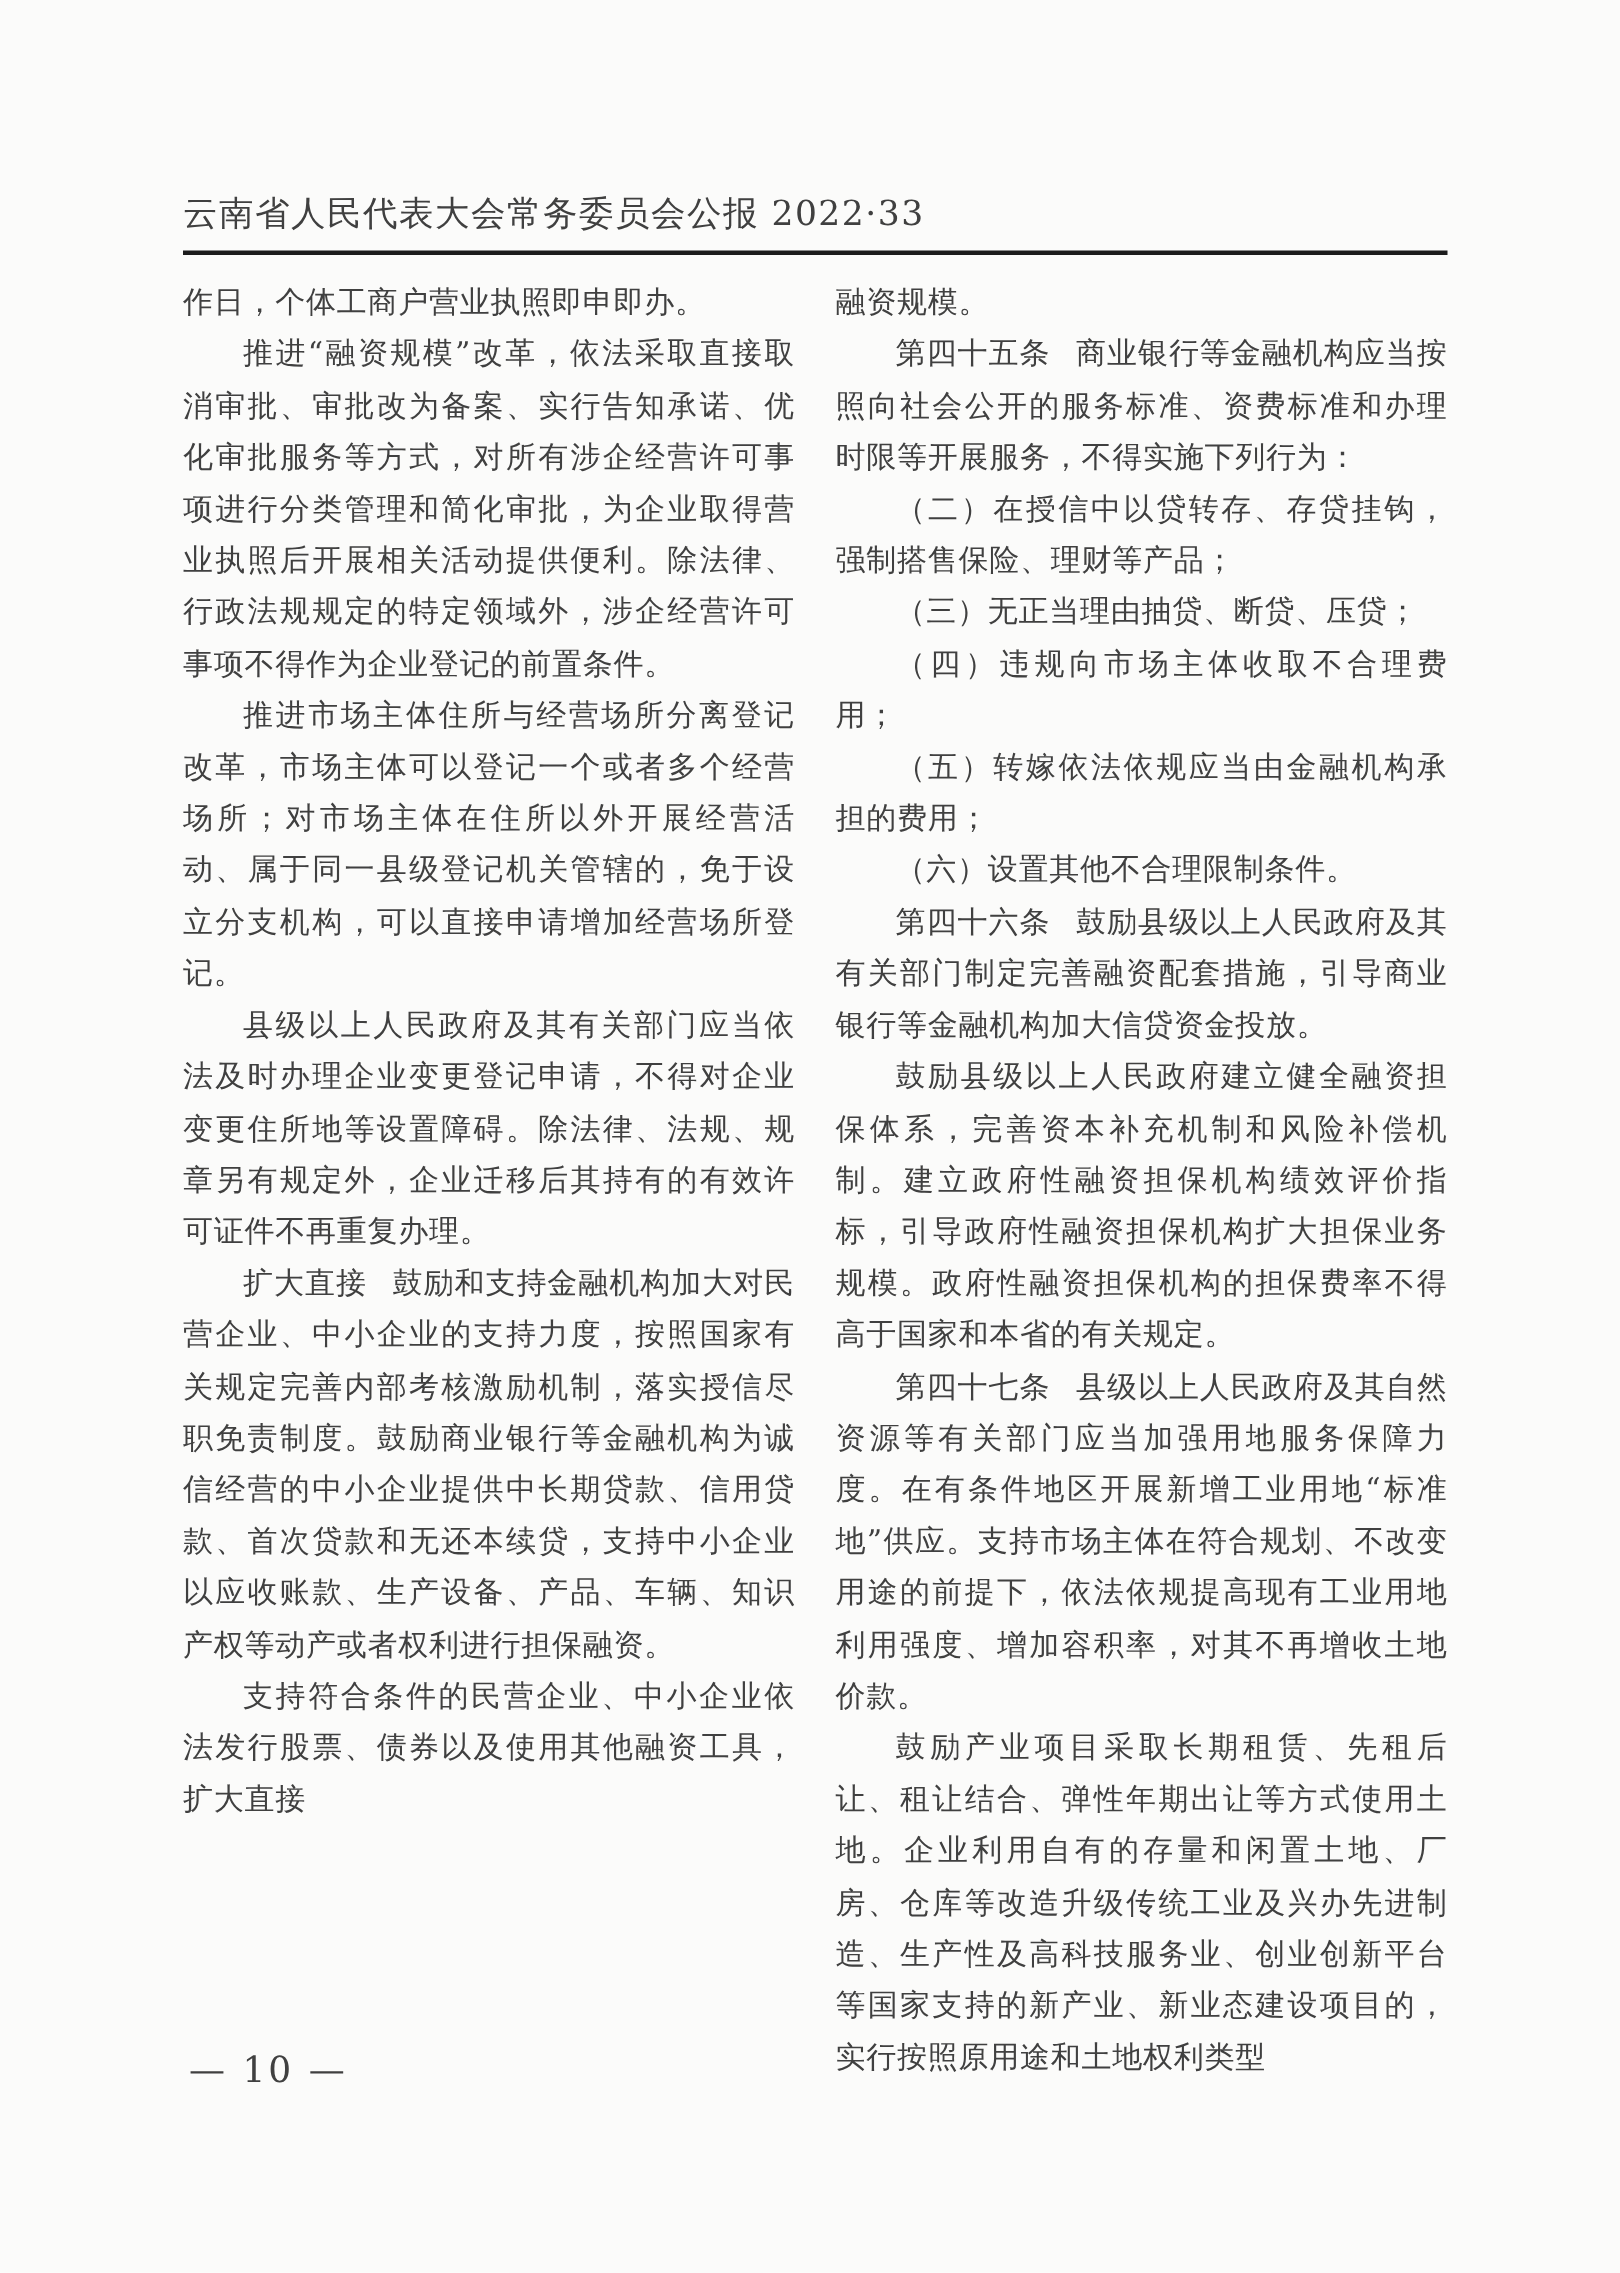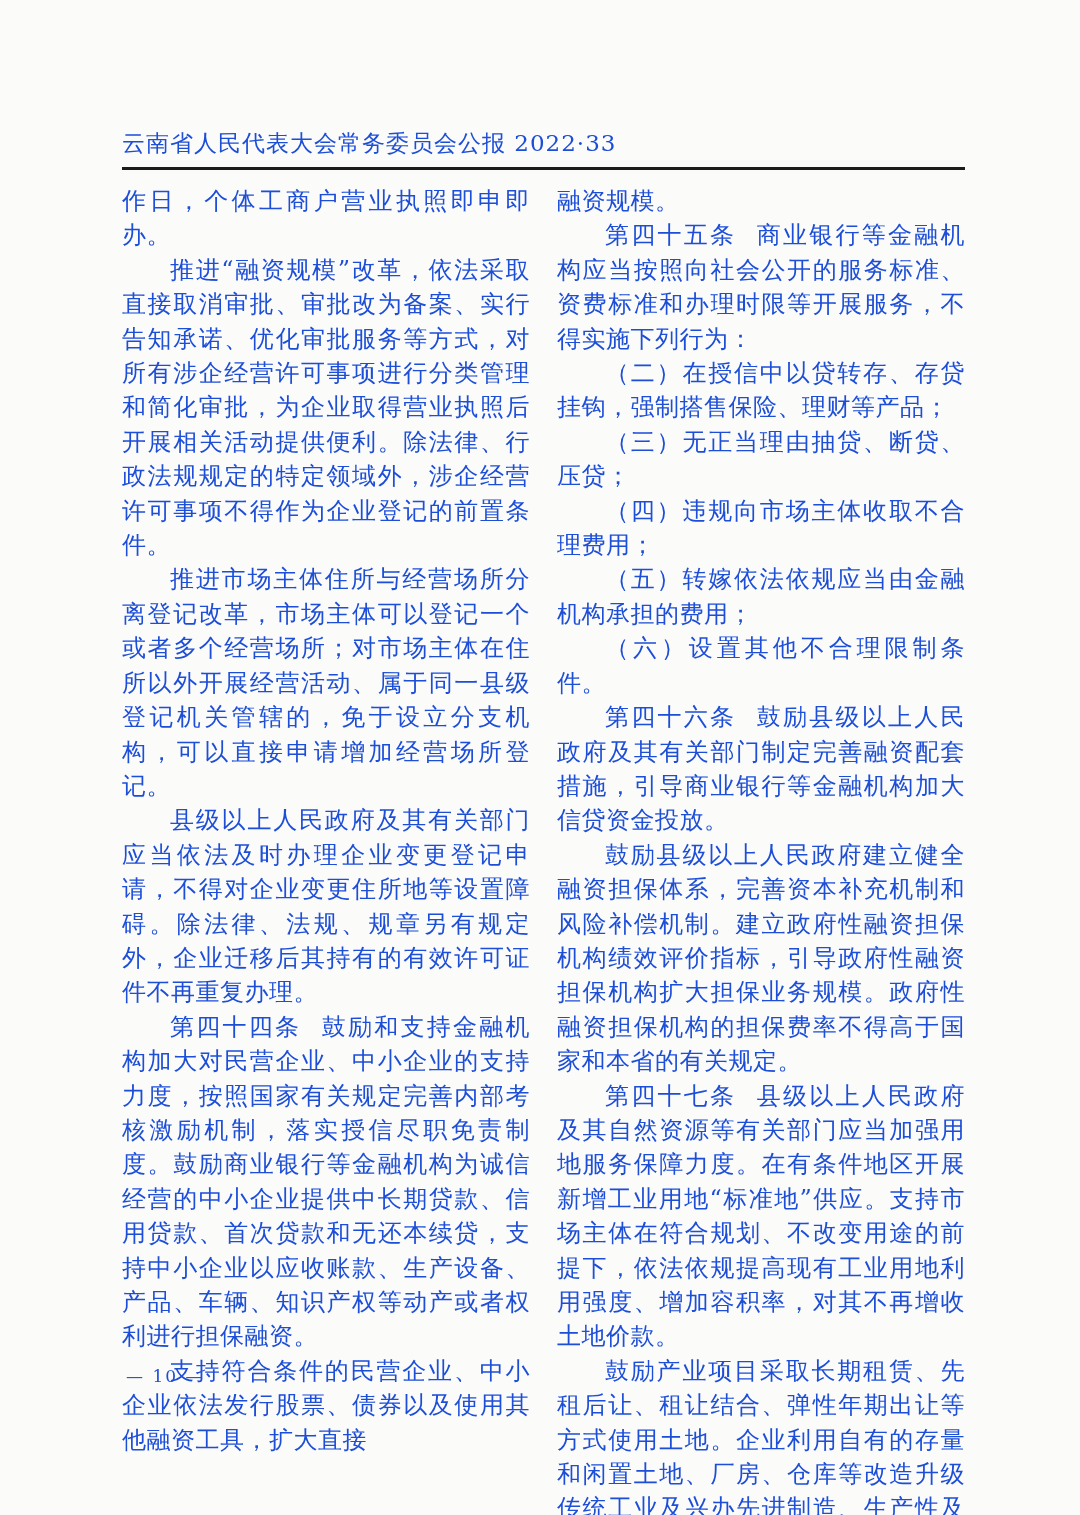--- a/index.html
+++ b/index.html
@@ -2,21 +2,21 @@
 <html lang="zh"><head>
 <meta charset="utf-8">
 <style>
   html, body { margin: 0; padding: 0; }
   .page {
     position: relative;
     width: 1080px;
     height: 1515px;
     background: #fbfbfa;
     font-family: "DejaVu Serif", "Liberation Serif", serif;
-    color: #1d4ed8;
+    color: #404040;
     overflow: hidden;
     box-sizing: border-box;
   }
   .content {
     position: absolute;
     left: 122px;
     top: 128px;
     width: 843px;
   }
   .header-title {
@@ -35,58 +35,58 @@
     display: flex;
     gap: 27px;
     margin-top: 14px;
   }
   .column {
     width: 408px;
     box-sizing: border-box;
   }
   .para {
     margin: 0;
-    font-size: 24px;
+    font-size: 20px;
     line-height: 34.4px;
     text-align: justify;
     text-justify: inter-character;
     text-indent: 2em;
     letter-spacing: 0.5px;
   }
   .para.noindent { text-indent: 0; }
   .article-no {
     font-weight: normal;
     margin-right: 0.85em;
   }
   .page-number {
     position: absolute;
     left: 126px;
     top: 1366px;
-    font-size: 17px;
+    font-size: 24px;
     letter-spacing: 2px;
     white-space: nowrap;
   }
 </style>
 </head>
 <body>
 
 <div class="page">
   <div class="content">
 
     <div class="header-title">云南省人民代表大会常务委员会公报 2022·33</div>
     <div class="header-rule"></div>
 
     <div class="columns">
 
       <div class="column">
         <p class="para noindent"><span>作日，个体工商户营业执照即申即办。</span></p>
         <p class="para"><span>推进“融资规模”改革，依法采取直接取消审批、审批改为备案、实行告知承诺、优化审批服务等方式，对所有涉企经营许可事项进行分类管理和简化审批，为企业取得营业执照后开展相关活动提供便利。除法律、行政法规规定的特定领域外，涉企经营许可事项不得作为企业登记的前置条件。</span></p>
         <p class="para"><span>推进市场主体住所与经营场所分离登记改革，市场主体可以登记一个或者多个经营场所；对市场主体在住所以外开展经营活动、属于同一县级登记机关管辖的，免于设立分支机构，可以直接申请增加经营场所登记。</span></p>
         <p class="para"><span>县级以上人民政府及其有关部门应当依法及时办理企业变更登记申请，不得对企业变更住所地等设置障碍。除法律、法规、规章另有规定外，企业迁移后其持有的有效许可证件不再重复办理。</span></p>
-        <p class="para"><b class="article-no">第四十四条</b><span>鼓励和支持金融机构加大对民营企业、中小企业的支持力度，按照国家有关规定完善内部考核激励机制，落实授信尽职免责制度。鼓励商业银行等金融机构为诚信经营的中小企业提供中长期贷款、信用贷款、首次贷款和无还本续贷，支持中小企业以应收账款、生产设备、产品、车辆、知识产权等动产或者权利进行担保融资。</span></p>
+        <p class="para"><b class="article-no">扩大直接</b><span>鼓励和支持金融机构加大对民营企业、中小企业的支持力度，按照国家有关规定完善内部考核激励机制，落实授信尽职免责制度。鼓励商业银行等金融机构为诚信经营的中小企业提供中长期贷款、信用贷款、首次贷款和无还本续贷，支持中小企业以应收账款、生产设备、产品、车辆、知识产权等动产或者权利进行担保融资。</span></p>
         <p class="para"><span>支持符合条件的民营企业、中小企业依法发行股票、债券以及使用其他融资工具，扩大直接</span></p>
       </div>
 
       <div class="column">
         <p class="para noindent"><span>融资规模。</span></p>
         <p class="para"><b class="article-no">第四十五条</b><span>商业银行等金融机构应当按照向社会公开的服务标准、资费标准和办理时限等开展服务，不得实施下列行为：</span></p>
         <p class="para"><span>（二）在授信中以贷转存、存贷挂钩，强制搭售保险、理财等产品；</span></p>
         <p class="para"><span>（三）无正当理由抽贷、断贷、压贷；</span></p>
         <p class="para"><span>（四）违规向市场主体收取不合理费用；</span></p>
         <p class="para"><span>（五）转嫁依法依规应当由金融机构承担的费用；</span></p>

